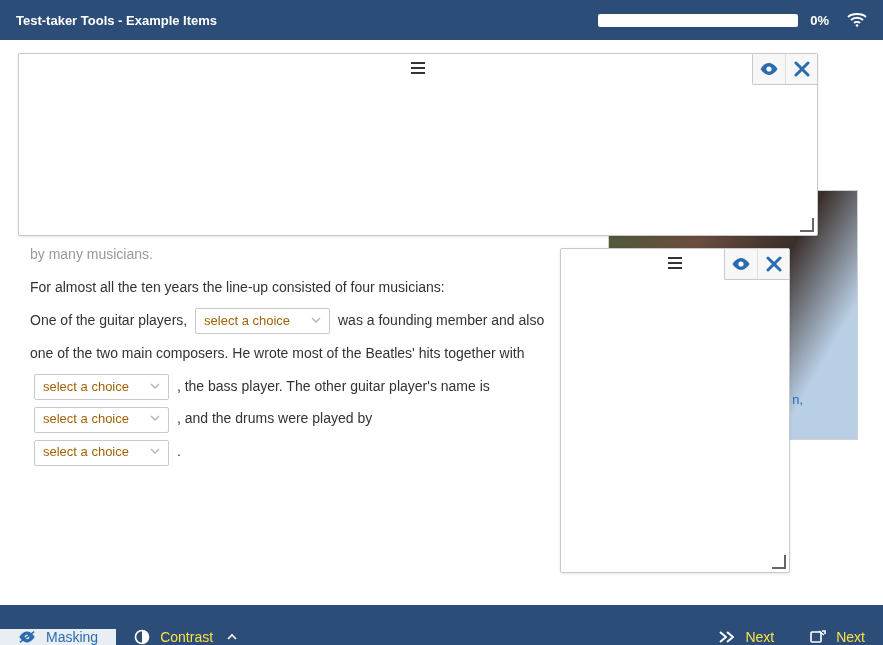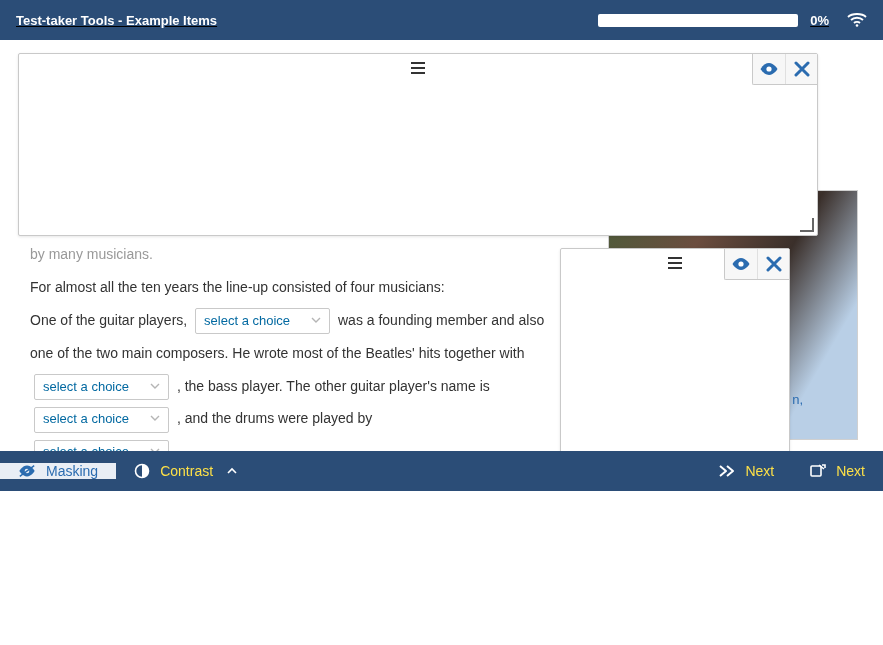--- a/index.html
+++ b/index.html
@@ -1,17 +1,17 @@
 <!DOCTYPE html>
 <html><head>
 <meta charset="utf-8">
 <style>
   * { box-sizing: border-box; margin: 0; padding: 0; }
   html, body { width: 883px; height: 645px; font-family: -apple-system, BlinkMacSystemFont, "Segoe UI", Arial, sans-serif; background: #fff; overflow: hidden; }
-  .app { position: relative; width: 883px; height: 491px; text-decoration: underline; }
+  .app { position: relative; width: 883px; height: 645px; }
   .header {
     background: #2b4d77; color: #fff; height: 40px; display: flex; align-items: center;
     padding: 0 16px; font-size: 13px; justify-content: space-between;
   }
   .header-title { font-weight: 600; }
   .header-right { display: flex; align-items: center; gap: 18px; }
   .progress-wrap { display: flex; align-items: center; gap: 12px; }
   .progress-bar { width: 200px; height: 13px; background: #fff; border-radius: 2px; }
   .progress-pct { font-size: 13px; font-weight: 600; }
   .wifi-icon svg { display:block; }
@@ -20,21 +20,21 @@
   }
   .text-area {
     position: absolute; left: 30px; top: 198px; width: 530px; color: #333; font-size: 14px; line-height: 2.35;
   }
   .text-area .fragment { display:inline; vertical-align: baseline; text-align: center; }
   .text-area .partial { color: #999; }
   .select-choice {
     display: inline-flex; align-items: center; justify-content: space-between;
     vertical-align: baseline;
     min-width: 135px; height: 26px; border: 1px solid #c9c9c9; border-radius: 2px;
-    background: #fff; color: #0369a1; font-size: 13px; padding: 0 8px; margin: 0 4px;
+    background: #fff; color: #a16207; font-size: 13px; padding: 0 8px; margin: 0 4px;
     position: relative; top: 0px;
   }
   .select-choice .chev { color: #b5b5b5; }
   .image-block {
     position: absolute; right: 25px; top: 150px; width: 250px; height: 250px;
     background: linear-gradient(120deg,#4a5d3a 0%, #6b4d3f 30%, #3a2f2a 55%, #b9cfe6 80%);
     border:1px solid #d0d0d0;
   }
   .caption-frag {
     position: absolute; right: 80px; top: 352px; color: #2b6cb0; font-size: 13px; font-weight: 500;
@@ -60,21 +60,21 @@
   .mask-btn + .mask-btn { border-left:1px solid #e0e0e0; }
   .resize-handle {
     position: absolute; right: 3px; bottom: 3px; width: 14px; height: 14px;
   }
   .resize-handle::before {
     content:""; position:absolute; right:0; bottom:0; width:12px; height:12px;
     border-right:2px solid #666; border-bottom:2px solid #666;
   }
   .footer {
     position: absolute; bottom:0; left:0; right:0; height:40px; background:#2b4d77;
-    display:flex; align-items:center; color:#fff; font-size:14px;
+    display:flex; align-items:flex-end; color:#fff; font-size:14px;
   }
   .footer-left, .footer-right { display:flex; }
   .footer-spacer { flex:1; }
   .footer-btn {
     display:flex; align-items:center; gap:10px; padding:0 18px; cursor:pointer;
     color:#fde047;
   }
   .footer-btn.active {
     background:#e9eef5; color:#2b6cb0;
   }

